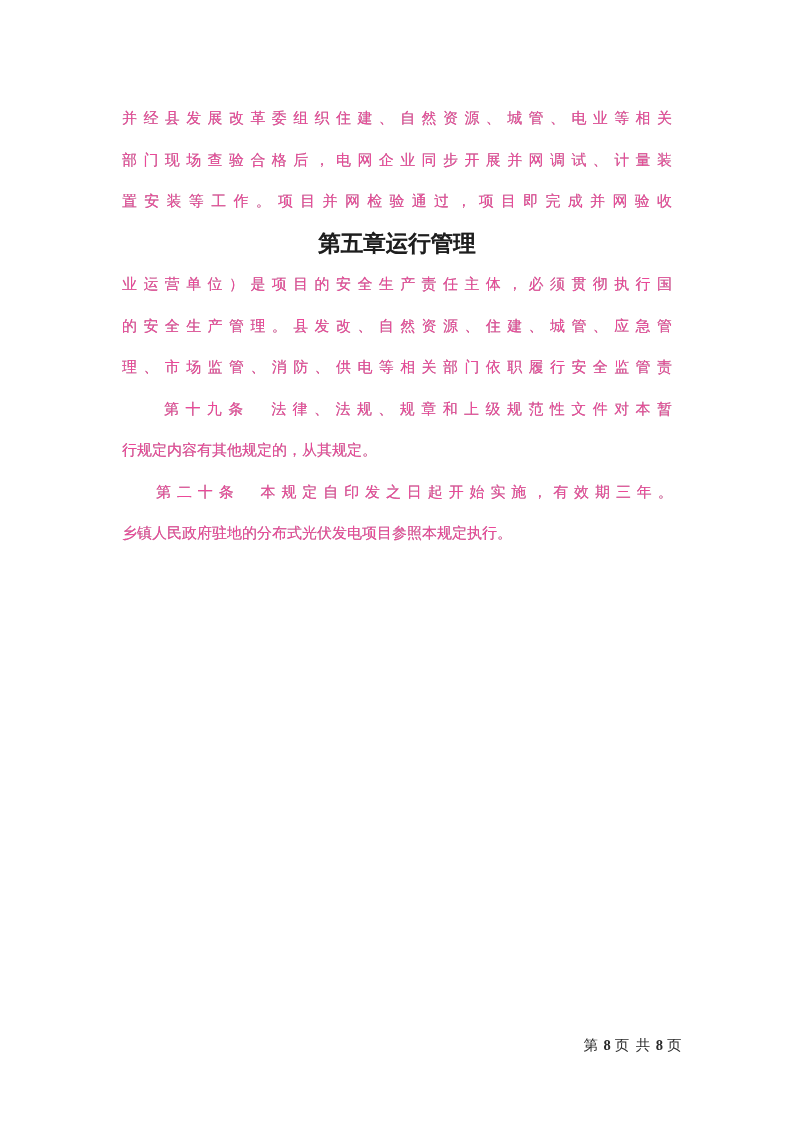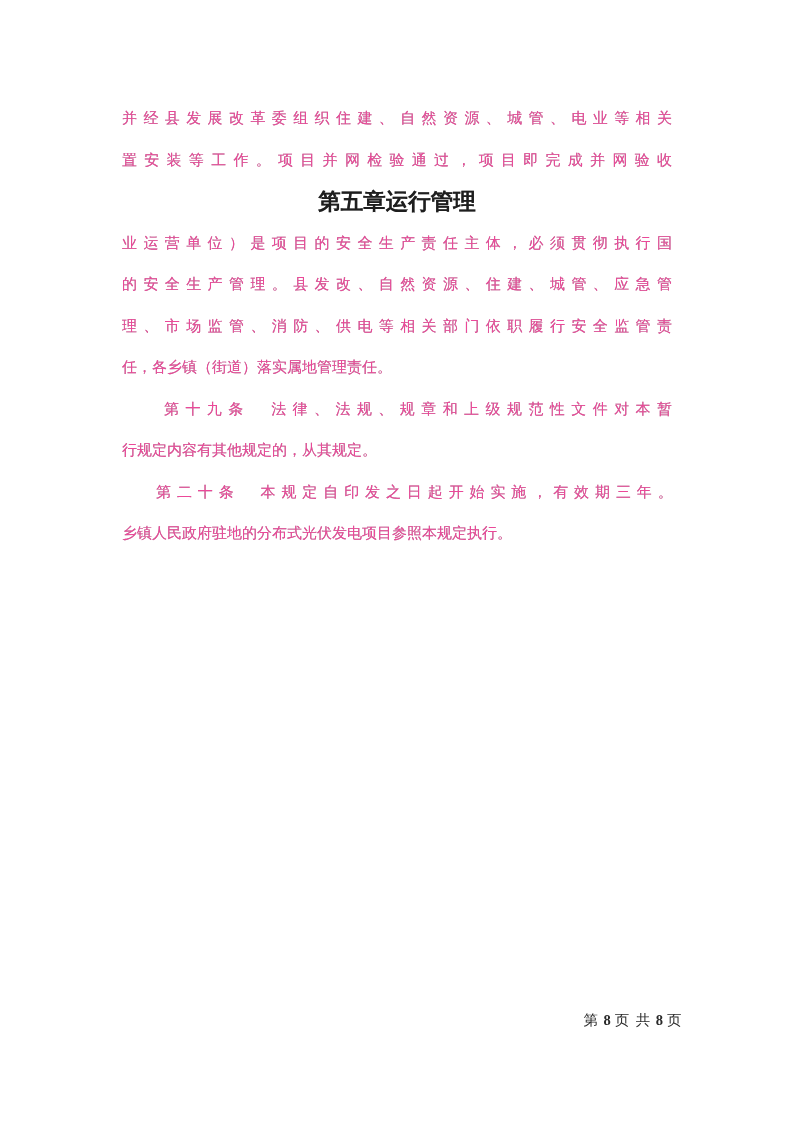--- a/index.html
+++ b/index.html
@@ -41,21 +41,21 @@
   .heading {
     text-align-last: center;
     font-weight: 700;
     font-size: 22.5px;
     color: #1e1e1e;
     text-shadow: 0 0 0.5px rgba(30,30,30,0.6);
     white-space: normal;
   }
   .footer {
     position: absolute;
-    top: 1010px;
+    top: 1035px;
     right: 111px;
     font-size: 14.5px;
     line-height: 20px;
     color: #2a2a2a;
     letter-spacing: 1.5px;
   }
   .footer span { display: inline-block; }
   .footer .num {
     font-weight: 700;
     margin: 0 4px;
@@ -64,30 +64,30 @@
 </style>
 </head>
 <body>
 
 <div class="page">
 
   <div class="content">
 
     <div class="para">
       <div class="line just">并经县发展改革委组织住建、自然资源、城管、电业等相关</div>
+      <div class="line just">部门现场查验合格后，电网企业同步开展并网调试、计量装</div>
       <div class="line just">置安装等工作。项目并网检验通过，项目即完成并网验收</div>
     </div>
 
     <div class="line heading">第五章运行管理</div>
 
     <div class="para">
       <div class="line just">业运营单位）是项目的安全生产责任主体，必须贯彻执行国</div>
       <div class="line just">的安全生产管理。县发改、自然资源、住建、城管、应急管</div>
       <div class="line just">理、市场监管、消防、供电等相关部门依职履行安全监管责</div>
-      <div class="line">任，各乡镇（街道）落实属地管理责任。</div>
     </div>
 
     <div class="para">
       <div class="line just indent">第十九条　法律、法规、规章和上级规范性文件对本暂</div>
       <div class="line">行规定内容有其他规定的，从其规定。</div>
     </div>
 
     <div class="para">
       <div class="line just tight">第二十条　本规定自印发之日起开始实施，有效期三年。</div>
       <div class="line">乡镇人民政府驻地的分布式光伏发电项目参照本规定执行。</div>

